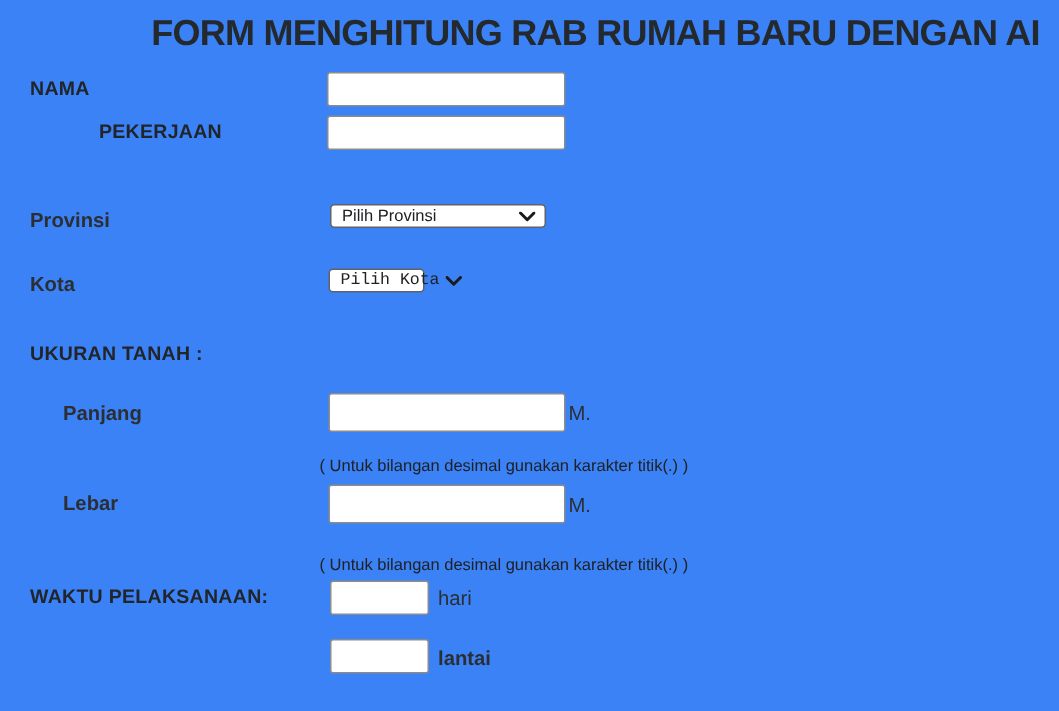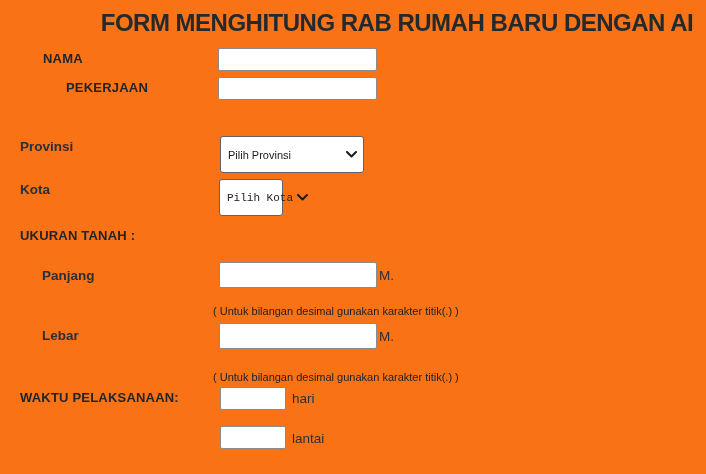--- a/index.html
+++ b/index.html
@@ -5,21 +5,21 @@
   * { margin:0; padding:0; box-sizing:border-box; }
   html,body { background:#ffffff; }
   body {
     font-family:"Liberation Sans", sans-serif;
     color:#212529;
   }
   .page {
     position:relative;
     width:706px;
     height:474px;
-    background:#f97316;
+    background:#3b82f6;
     overflow:hidden;
   }
   .title {
     position:absolute;
     left:44px;
     top:9px;
     width:706px;
     text-align:center;
     font-size:24px;
     font-weight:700;
@@ -46,21 +46,21 @@
     border-radius:2px;
     background:#ffffff;
     padding:1px 4px;
     font-family:"Liberation Sans", sans-serif;
     font-size:13px;
     color:#212529;
     outline:none;
   }
   .select {
     position:absolute;
-    height:37px;
+    height:16px;
     border:1px solid #5f6368;
     border-radius:3px;
     background:#ffffff;
     display:flex;
     align-items:center;
     justify-content:space-between;
     padding:0 6px 0 7px;
     font-size:11px;
     color:#202124;
     cursor:default;
@@ -84,21 +84,21 @@
     white-space:nowrap;
   }
 </style>
 </head>
 <body>
 
 <div class="page">
 
   <h1 class="title">FORM MENGHITUNG RAB RUMAH BARU DENGAN AI</h1>
 
-  <span class="lbl bold" style="left:20px; top:51px;margin-left:23px;">NAMA</span>
+  <span class="lbl bold" style="left:20px; top:51px;">NAMA</span>
   <input class="txt" type="text" style="left: 218px; top: 48px; width: 159px; height: 23px;" value="">
 
   <span class="lbl bold" style="left:20px; top:80px;margin-left:46px;">PEKERJAAN</span>
   <input class="txt" type="text" style="left: 218px; top: 77px; width: 159px; height: 23px;" value="">
 
   <span class="lbl" style="left:20px; top:139px;">Provinsi</span>
   <div class="select" style="left:220px; top:136px; width:144px;">
     <span>Pilih Provinsi</span>
     <span class="chevron">
       <svg width="11" height="7" viewBox="0 0 11 7">
@@ -129,15 +129,15 @@
   <input class="txt" type="text" style="left: 219px; top: 323px; width: 158px; height: 26px;" value="">
   <span class="unit" style="left:379px; top:329px;">M.</span>
 
   <span class="hint" style="left:213px; top:371px;">( Untuk bilangan desimal gunakan karakter titik(.) )</span>
 
   <span class="lbl bold" style="left:20px; top:390px;">WAKTU PELAKSANAAN:</span>
   <input class="txt" type="text" style="left: 220px; top: 387px; width: 66px; height: 23px;" value="">
   <span class="unit" style="left:292px; top:391px;">hari</span>
 
   <input class="txt" type="text" style="left: 220px; top: 426px; width: 66px; height: 23px;" value="">
-  <span class="unit" style="left:292px; top:431px;">lantai</span>
+  <span class="unit" style="left:292px; top:431px;font-weight:bold;">lantai</span>
 
 </div>
 
 </body></html>

